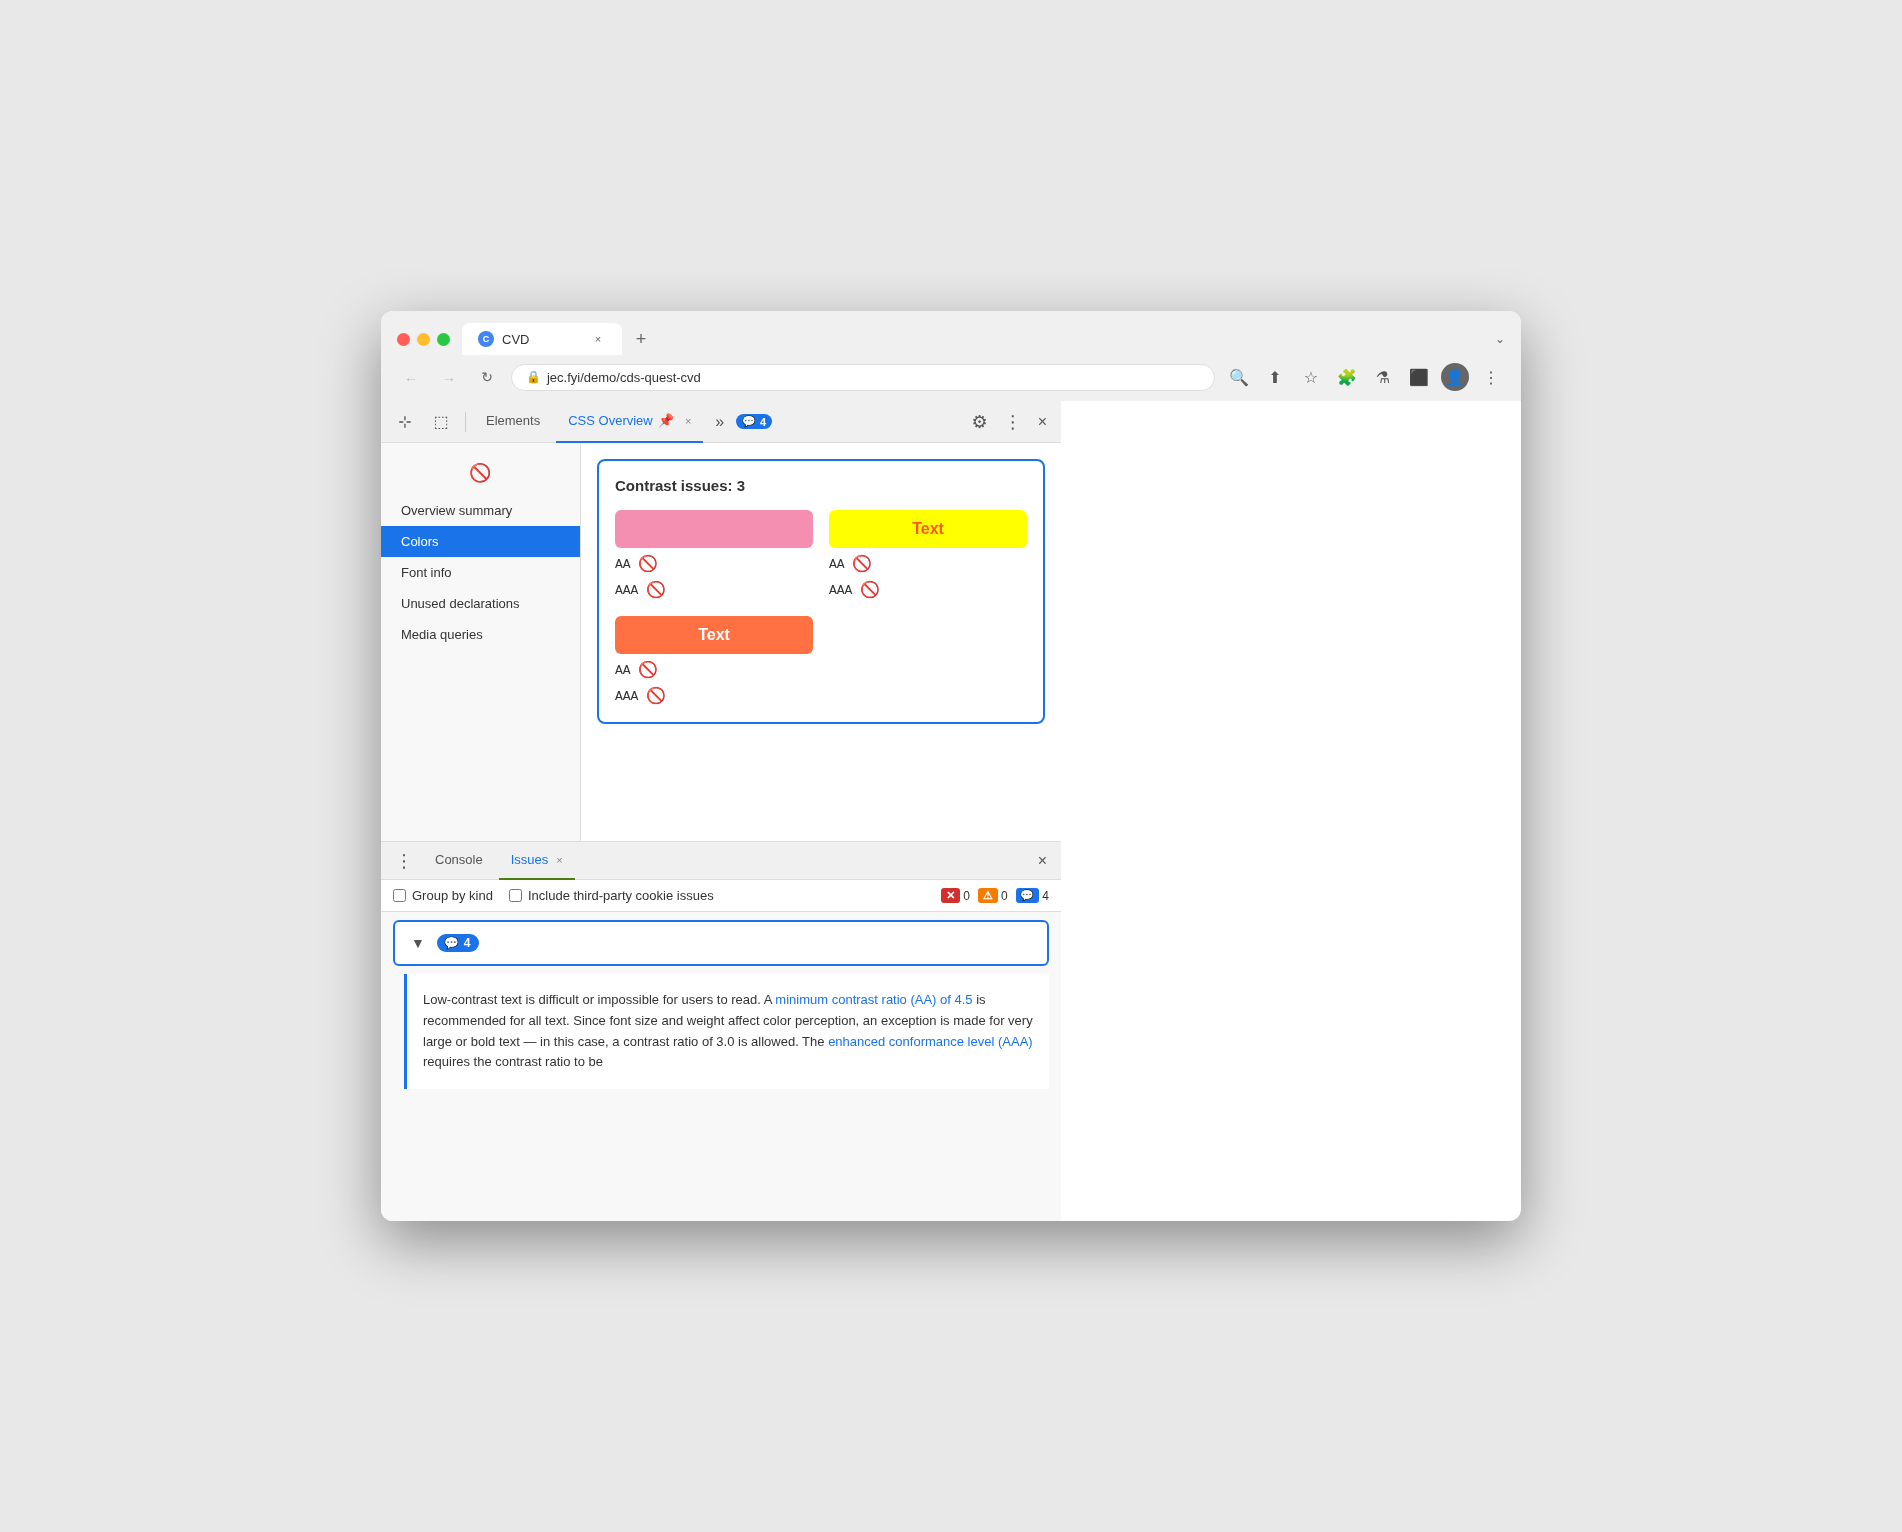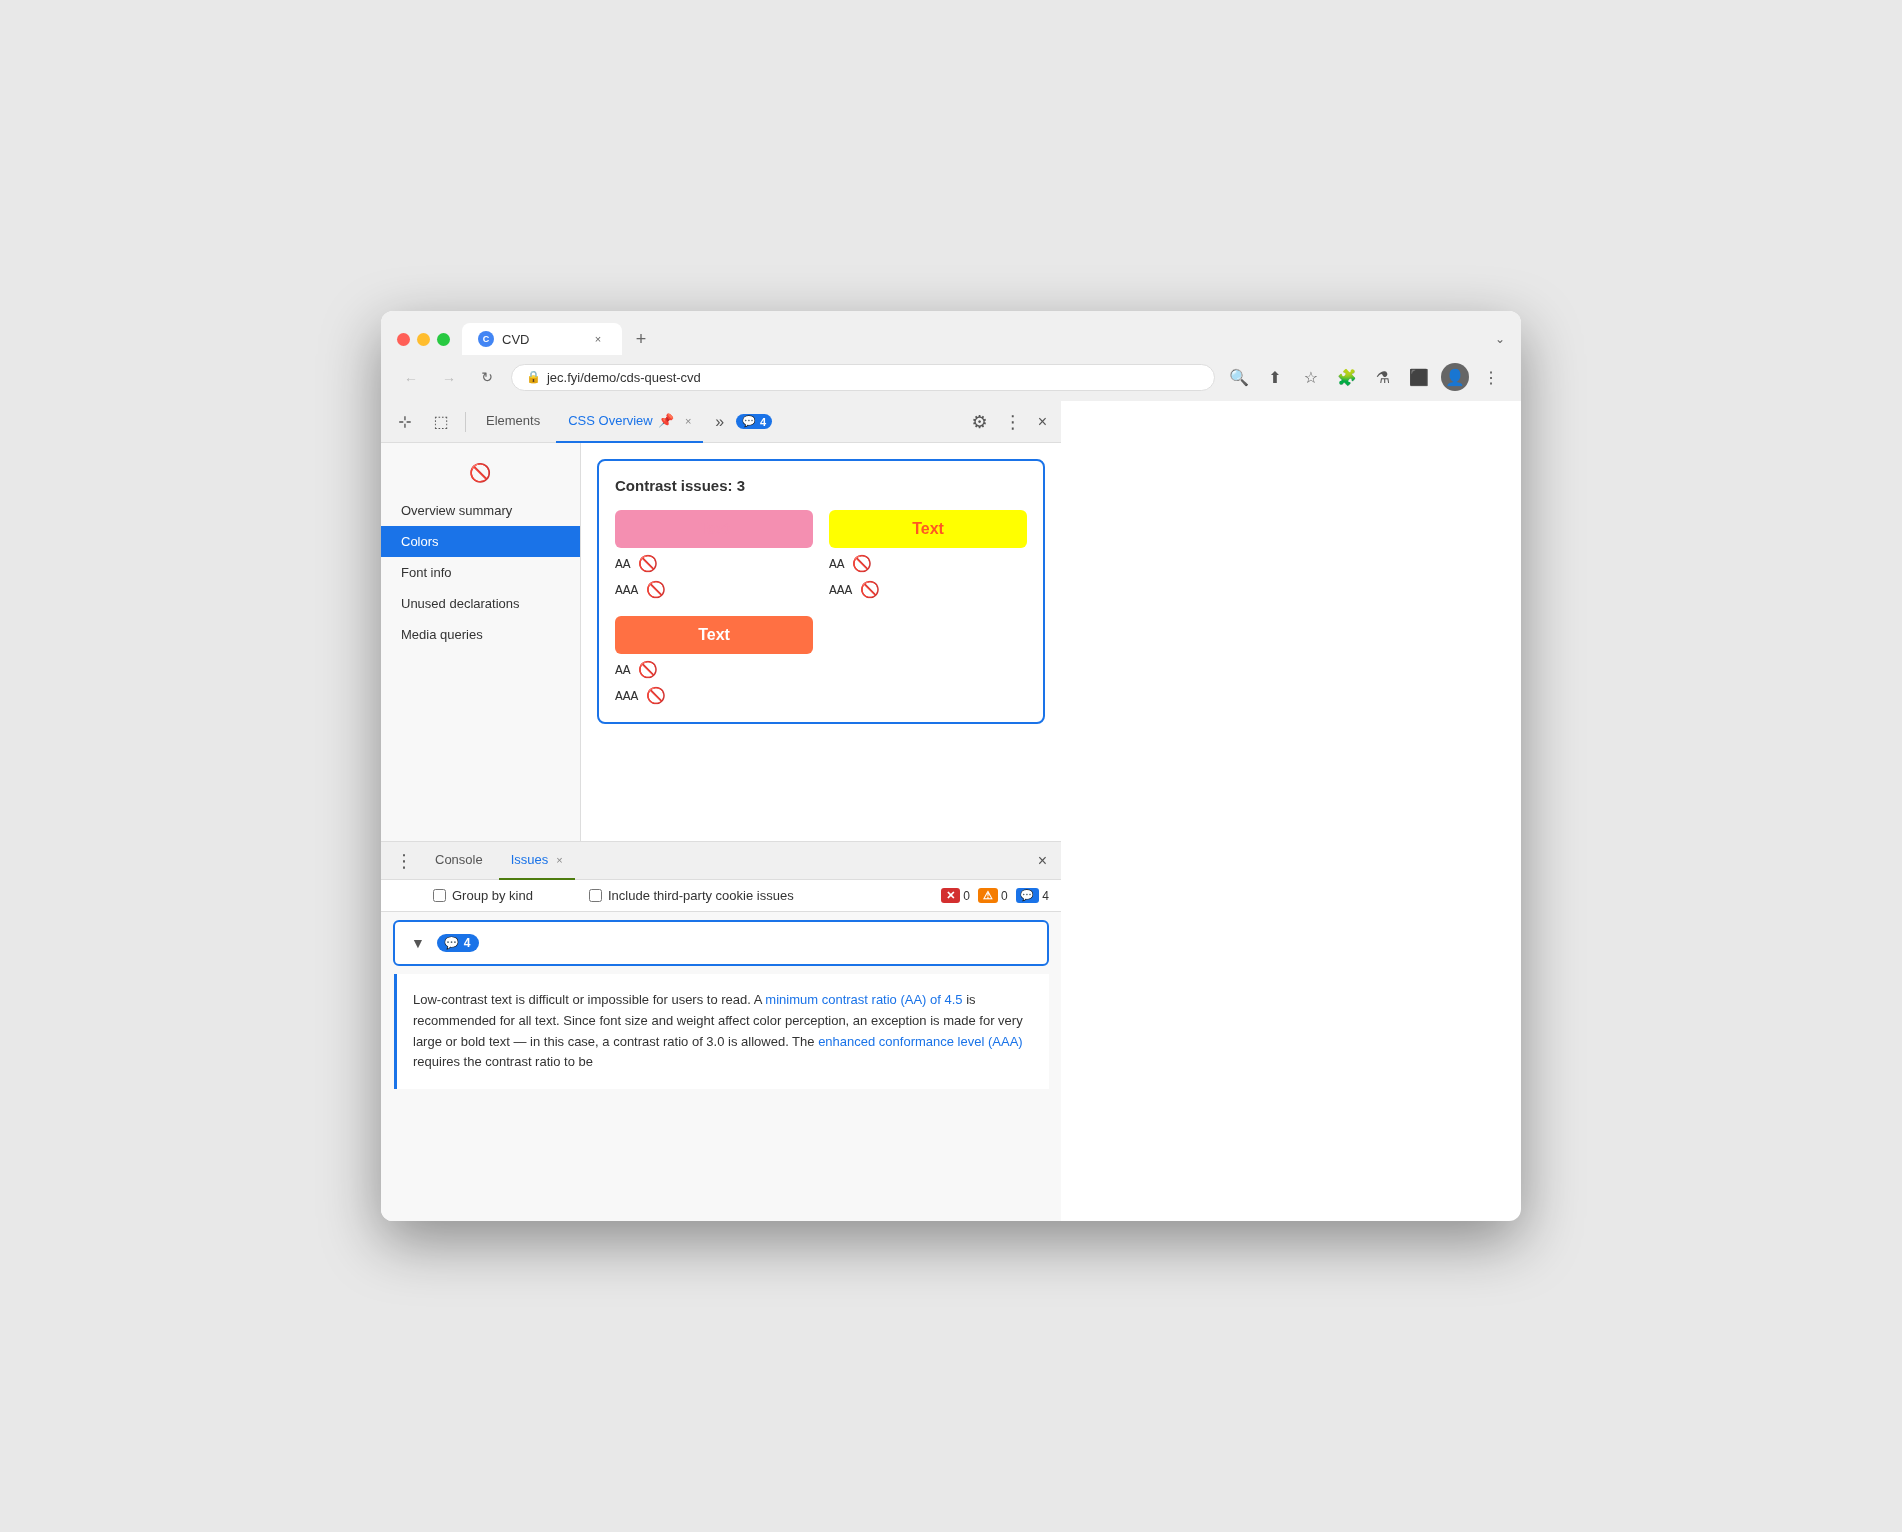--- a/index.html
+++ b/index.html
@@ -458,21 +458,20 @@
       padding: 8px 12px;
       gap: 16px;
       font-size: 13px;
     }
 
     .checkbox-label {
       display: flex;
       align-items: center;
       gap: 6px;
       color: #333;
-      margin-left: 40px;
     }
 
     .issues-counts {
       margin-left: auto;
       display: flex;
       gap: 8px;
       align-items: center;
     }
 
     .issues-count-badge {
@@ -553,21 +552,21 @@
       flex: 1;
     }
 
     .issue-body {
       background: #ffffff;
       padding: 16px;
       font-size: 13px;
       color: #333;
       line-height: 1.6;
       border-left: 3px solid #1a73e8;
-      margin-left: 1px;
+      margin-left: 11px;
     }
 
     .issue-body a {
       color: #1a73e8;
       text-decoration: none;
     }
 
     .bottom-dots {
       font-size: 18px;
       color: #555;

